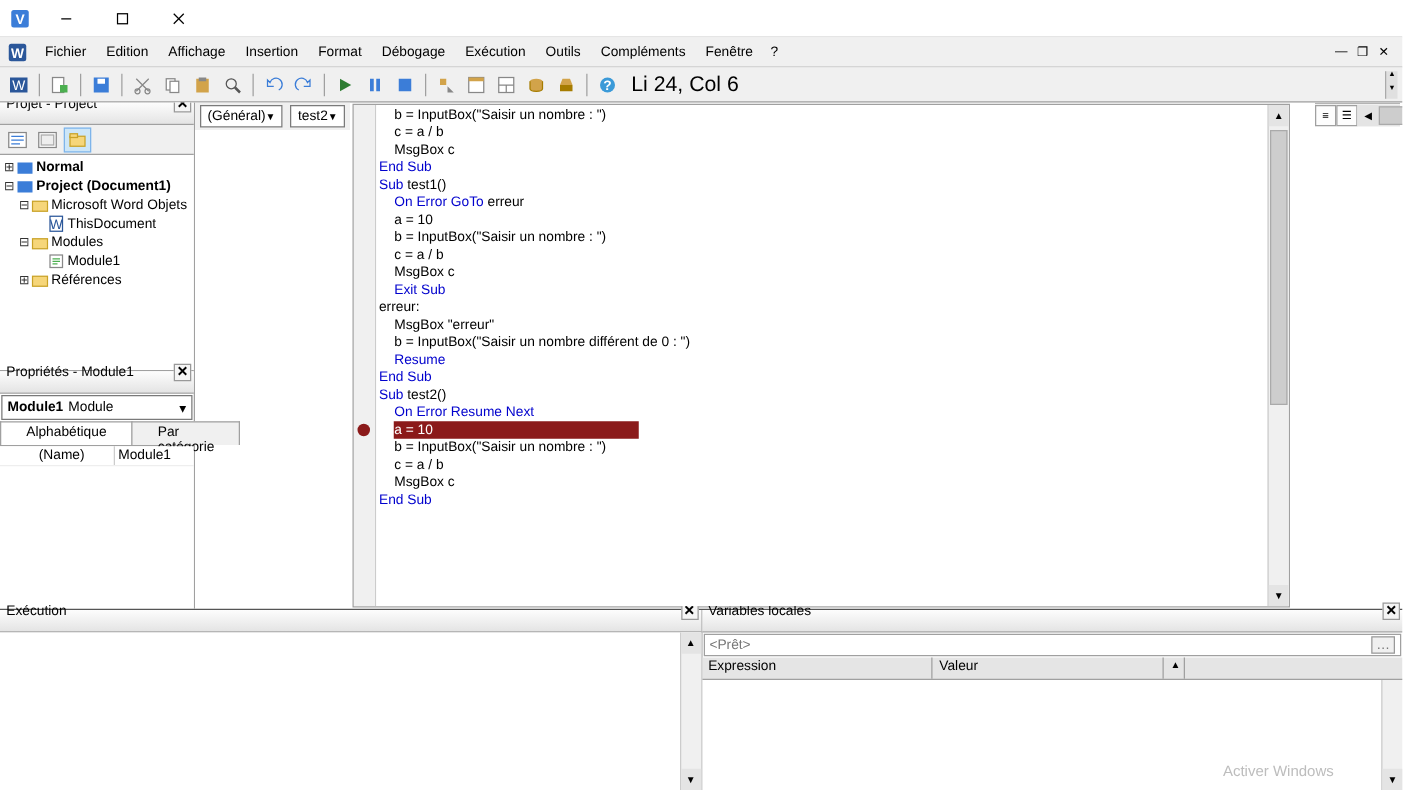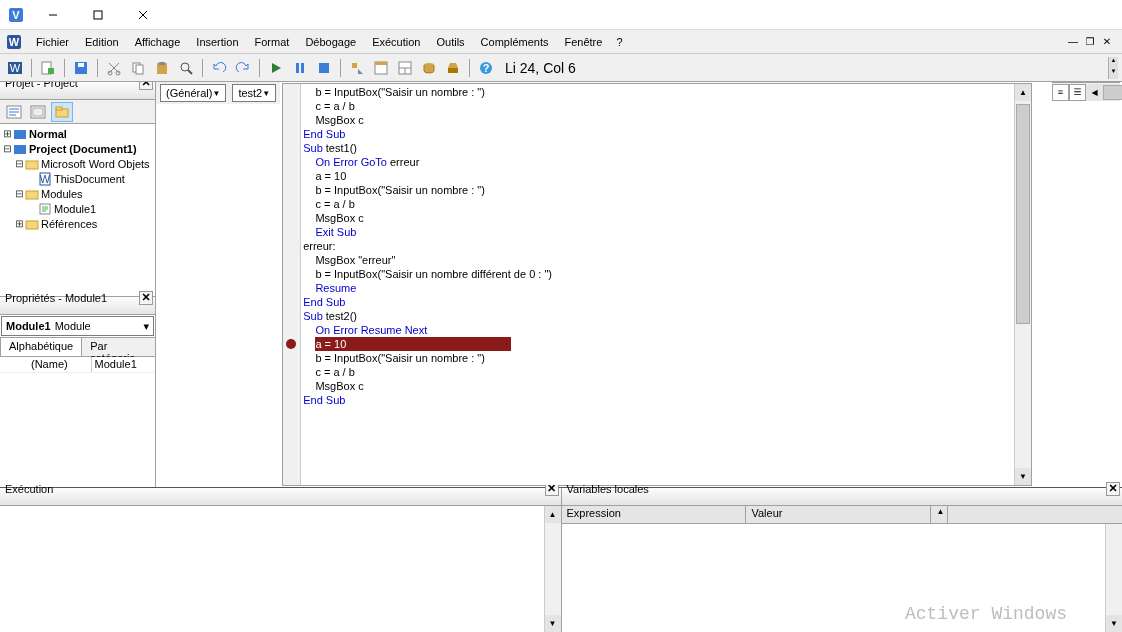--- a/index.html
+++ b/index.html
@@ -10,41 +10,41 @@
 .titlebar .winbtn { width: 45px; height: 28px; display: flex; align-items: center; justify-content: center; cursor: pointer; }
 .menubar { height: 24px; background: #f0f0f0; display: flex; align-items: center; padding: 0 4px; border-bottom: 1px solid #ccc; }
 .menubar .menuitem { padding: 3px 8px; cursor: pointer; }
 .menubar .help-q { padding: 3px 6px; cursor: pointer; }
 .mdi-btns { margin-left: auto; display: flex; gap: 3px; padding-right: 4px; }
 .mdi-btns span { width: 14px; height: 14px; cursor: pointer; display: inline-flex; align-items: center; justify-content: center; font-size: 10px;}
 .menu-icon { width: 20px; height: 20px; display: flex; align-items: center; justify-content: center; margin-right: 4px; }
 .toolbar { height: 28px; background: #f0f0f0; display: flex; align-items: center; padding: 0 4px; gap: 2px; border-bottom: 1px solid #a0a0a0; }
 .toolbar .tbtn { width: 22px; height: 22px; display: flex; align-items: center; justify-content: center; cursor: pointer; border: 1px solid transparent; }
 .toolbar .sep { width: 1px; height: 18px; background: #a0a0a0; margin: 0 3px; }
-.toolbar .status-text { margin-left: 6px; font-size: 14px; color: #000; }
+.toolbar .status-text { margin-left: 6px; font-size: 17px; color: #000; }
 .main-area { flex: 1; display: flex; overflow: hidden; }
 .left-col { width: 156px; display: flex; flex-direction: column; border-right: 1px solid #a0a0a0; }
 .panel-header { height: 18px; background: linear-gradient(#fdfdfd,#e4e4e4); border-bottom: 1px solid #a0a0a0; display: flex; align-items: center; padding: 0 2px 16px 5px; font-size: 11px; }
 .panel-header .ptitle { flex: 1; }
 .panel-header .pclose { width: 14px; height: 14px; display: flex; align-items: center; justify-content: center; cursor: pointer; font-weight: bold; border: 1px solid #999; background: #f5f5f5;}
 .proj-toolbar { height: 24px; background: #f0f0f0; border-bottom: 1px solid #a0a0a0; display: flex; align-items: center; padding: 0 3px; gap: 2px; }
 .proj-toolbar .ptb { width: 22px; height: 20px; cursor: pointer; display: flex; align-items: center; justify-content: center; border: 1px solid transparent;}
 .proj-toolbar .ptb.sel { background: #cde6f7; border: 1px solid #7eb4ea; }
 .tree { flex: 1; background: #fff; overflow: auto; padding: 2px; }
 .tree-item { display: flex; align-items: center; height: 15px; white-space: nowrap; cursor: pointer; }
 .tree-item .tw { display: inline-block; width: 11px; text-align: center; color: #333; font-size: 10px;}
 .tree-item .ticon { width: 14px; height: 14px; margin-right: 2px; flex-shrink: 0;}
 .tree-item .tlabel { font-size: 11px; }
 .tree-item.bold .tlabel { font-weight: bold; }
 .prop-panel { display: flex; flex-direction: column; border-top: 1px solid #a0a0a0; }
 .prop-combo { height: 20px; border: 1px solid #7a7a7a; margin: 1px; display: flex; align-items: center; padding: 0 4px; background: #fff;}
 .prop-combo b { margin-right: 4px; }
 .prop-combo .dd { margin-left: auto; }
 .prop-tabs { height: 20px; display: flex; border-bottom: 1px solid #a0a0a0; }
-.prop-tabs .ptab { padding: 2px 8px; border: 1px solid #a0a0a0; border-bottom: none; background: #fff; cursor: pointer; font-size: 11px; margin-right: -1px;}
+.prop-tabs .ptab { padding: 2px 20px; border: 1px solid #a0a0a0; border-bottom: none; background: #fff; cursor: pointer; font-size: 11px; margin-right: -1px;}
 .prop-tabs .ptab.inactive { background: #f0f0f0; }
 .prop-grid { flex: 1; background: #fff; min-height: 130px; }
 .prop-row { display: flex; height: 16px; border-bottom: 1px solid #eee; }
 .prop-row .pk { width: 50%; padding: 1px 3px; border-right: 1px solid #ccc; margin-left: 28px; }
 .prop-row .pv { width: 50%; padding: 1px 3px; }
 .right-col { flex: 1; display: flex; flex-direction: row; }
 .combo-row { height: 22px; display: flex; padding: 2px 4px; gap: 6px; background: #f0f0f0; }
 .combo { flex: 1; border: 1px solid #7a7a7a; background: #fff; display: flex; align-items: center; padding: 0 5px; cursor: pointer; }
 .combo .dd { margin-left: auto; font-size: 8px;}
 .code-area { flex: 1; display: flex; border: 1px solid #a0a0a0; margin: 1px 2px; overflow: hidden; }
@@ -66,21 +66,21 @@
 .bottom-panels { height: 145px; display: flex; border-top: 1px solid #555; }
 .exec-panel, .locals-panel { display: flex; flex-direction: column; }
 .exec-panel { flex: 1; border-right: 1px solid #a0a0a0; }
 .locals-panel { flex: 1; }
 .locals-ctx { height: 18px; border: 1px solid #a0a0a0; margin: 1px; display: flex; align-items: center; padding: 0 4px; color: #777; background: #fff;}
 .locals-ctx .more { margin-left: auto; border: 1px solid #999; padding: 0 3px; cursor: pointer; background: #f0f0f0;}
 .locals-head { height: 18px; display: flex; border-bottom: 1px solid #a0a0a0; background: #e5e5e5; }
 .locals-head .lh { border-right: 1px solid #a0a0a0; padding: 1px 5px; }
 .locals-body { flex: 1; background: #fff; display: flex;}
 .locals-body .lbcontent { flex: 1; }
-.watermark { position: absolute; right: 55px; bottom: 8px; color: #bdbdbd; font-size: 18px; pointer-events: none; font-family: Liberation Mono, monospace; text-align: right; }
+.watermark { position: absolute; right: 55px; bottom: 8px; color: #bdbdbd; font-size: 12px; pointer-events: none; font-family: Liberation Sans, sans-serif; text-align: right; }
 .posrel { position: relative; }
 svg { display: block; }
 </style>
 </head>
 <body class="posrel">
 
 <div class="titlebar">
   <span class="icon-vba">
     <svg width="16" height="16">
         <rect x="1" y="1" width="14" height="14" rx="2" fill="#3b7dd8"></rect>
@@ -405,20 +405,24 @@
           <div class="arr">▲</div>
           <div class="arr" style="position:absolute;bottom:0;left:0;right:0">▼</div>
         </div>
     </div>
   </div>
   <div class="locals-panel">
     <div class="panel-header">
       <span class="ptitle">Variables locales</span>
       <span class="pclose">✕</span>
     </div>
+    <div class="locals-ctx">
+      <span>&lt;Prêt&gt;</span>
+        <span class="more">…</span>
+    </div>
     <div class="locals-head">
       <div class="lh" style="width:33%">Expression</div>
       <div class="lh" style="width:33%">Valeur</div>
       <div class="lh" style="width:17px;font-size:8px;text-align:center">▲</div>
     </div>
     <div class="locals-body">
       <div class="lbcontent"></div>
       <div class="vscroll" style="width:17px">
           <div class="arr" style="position:absolute;bottom:0;left:0;right:0">▼</div>
         </div>

